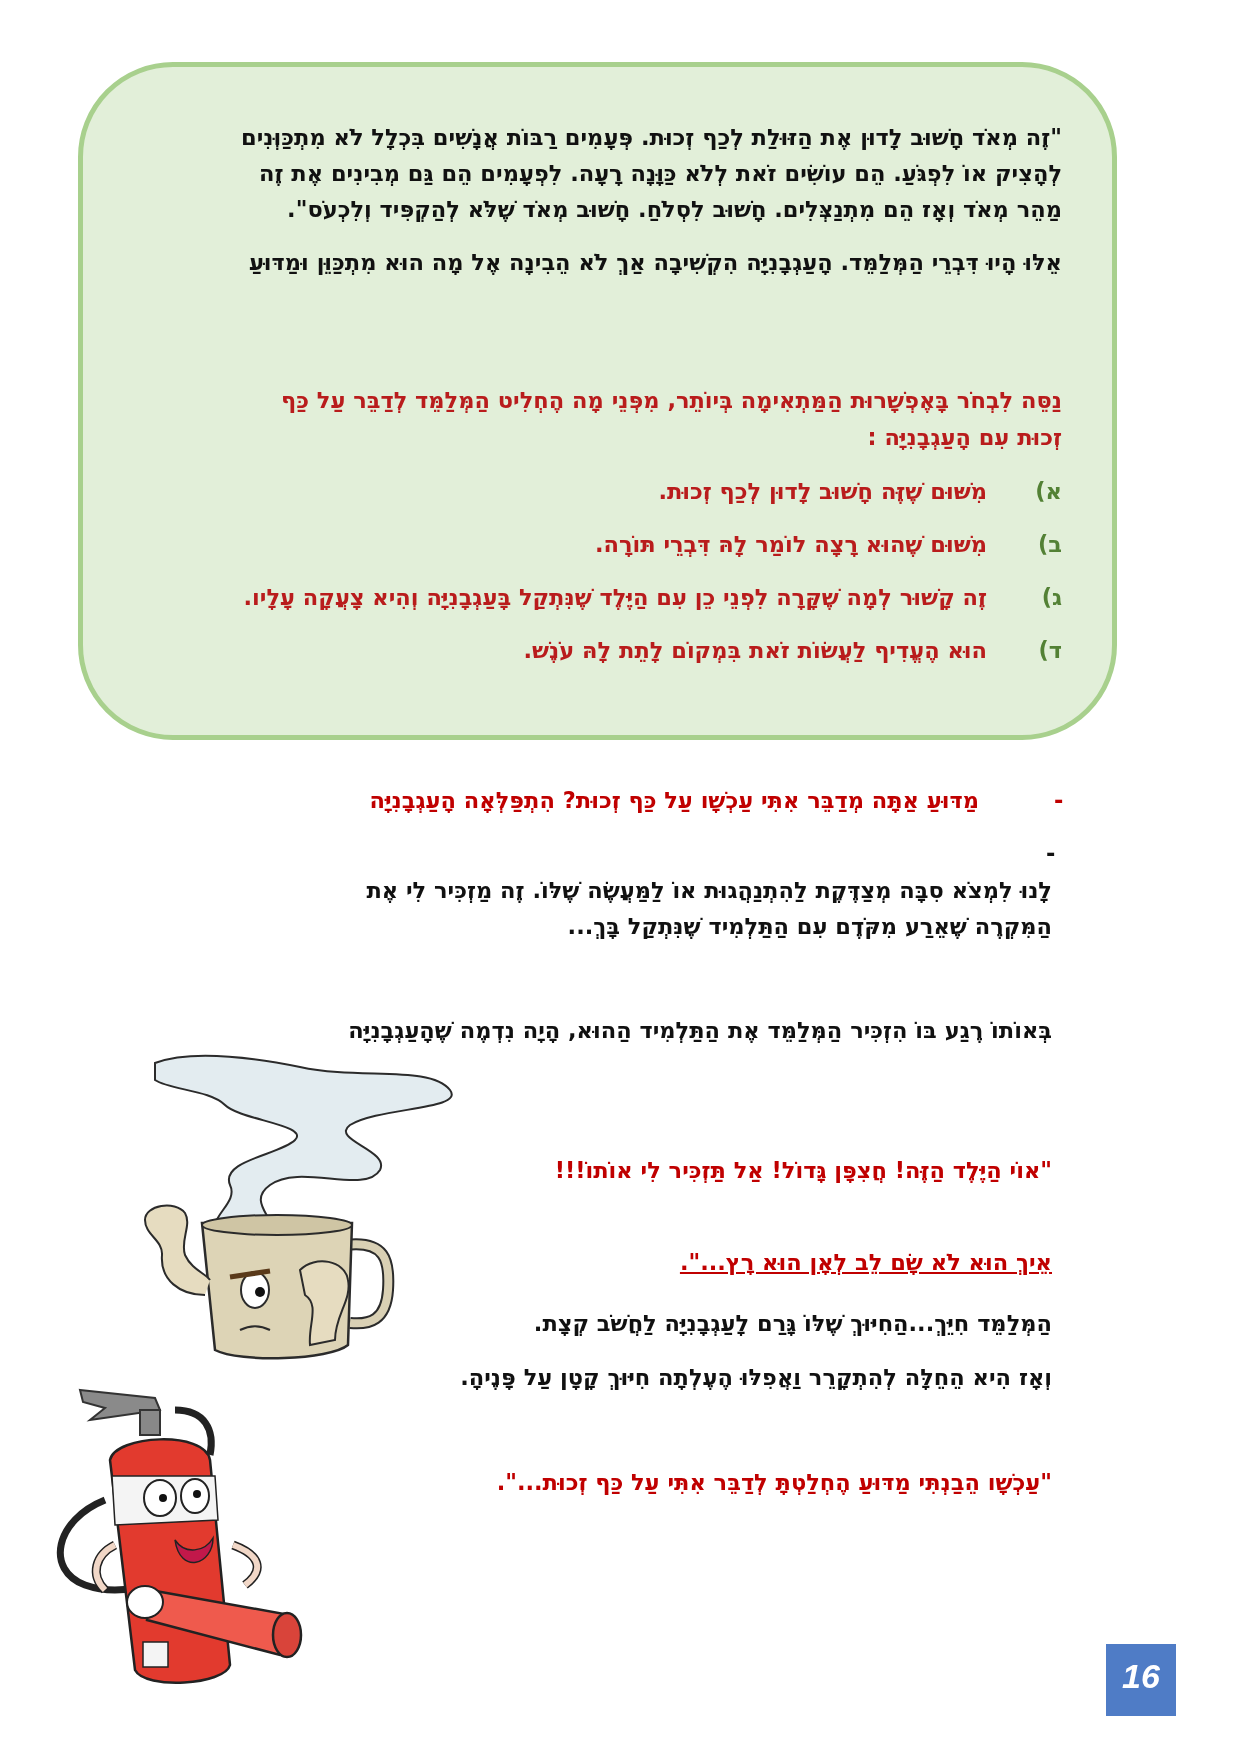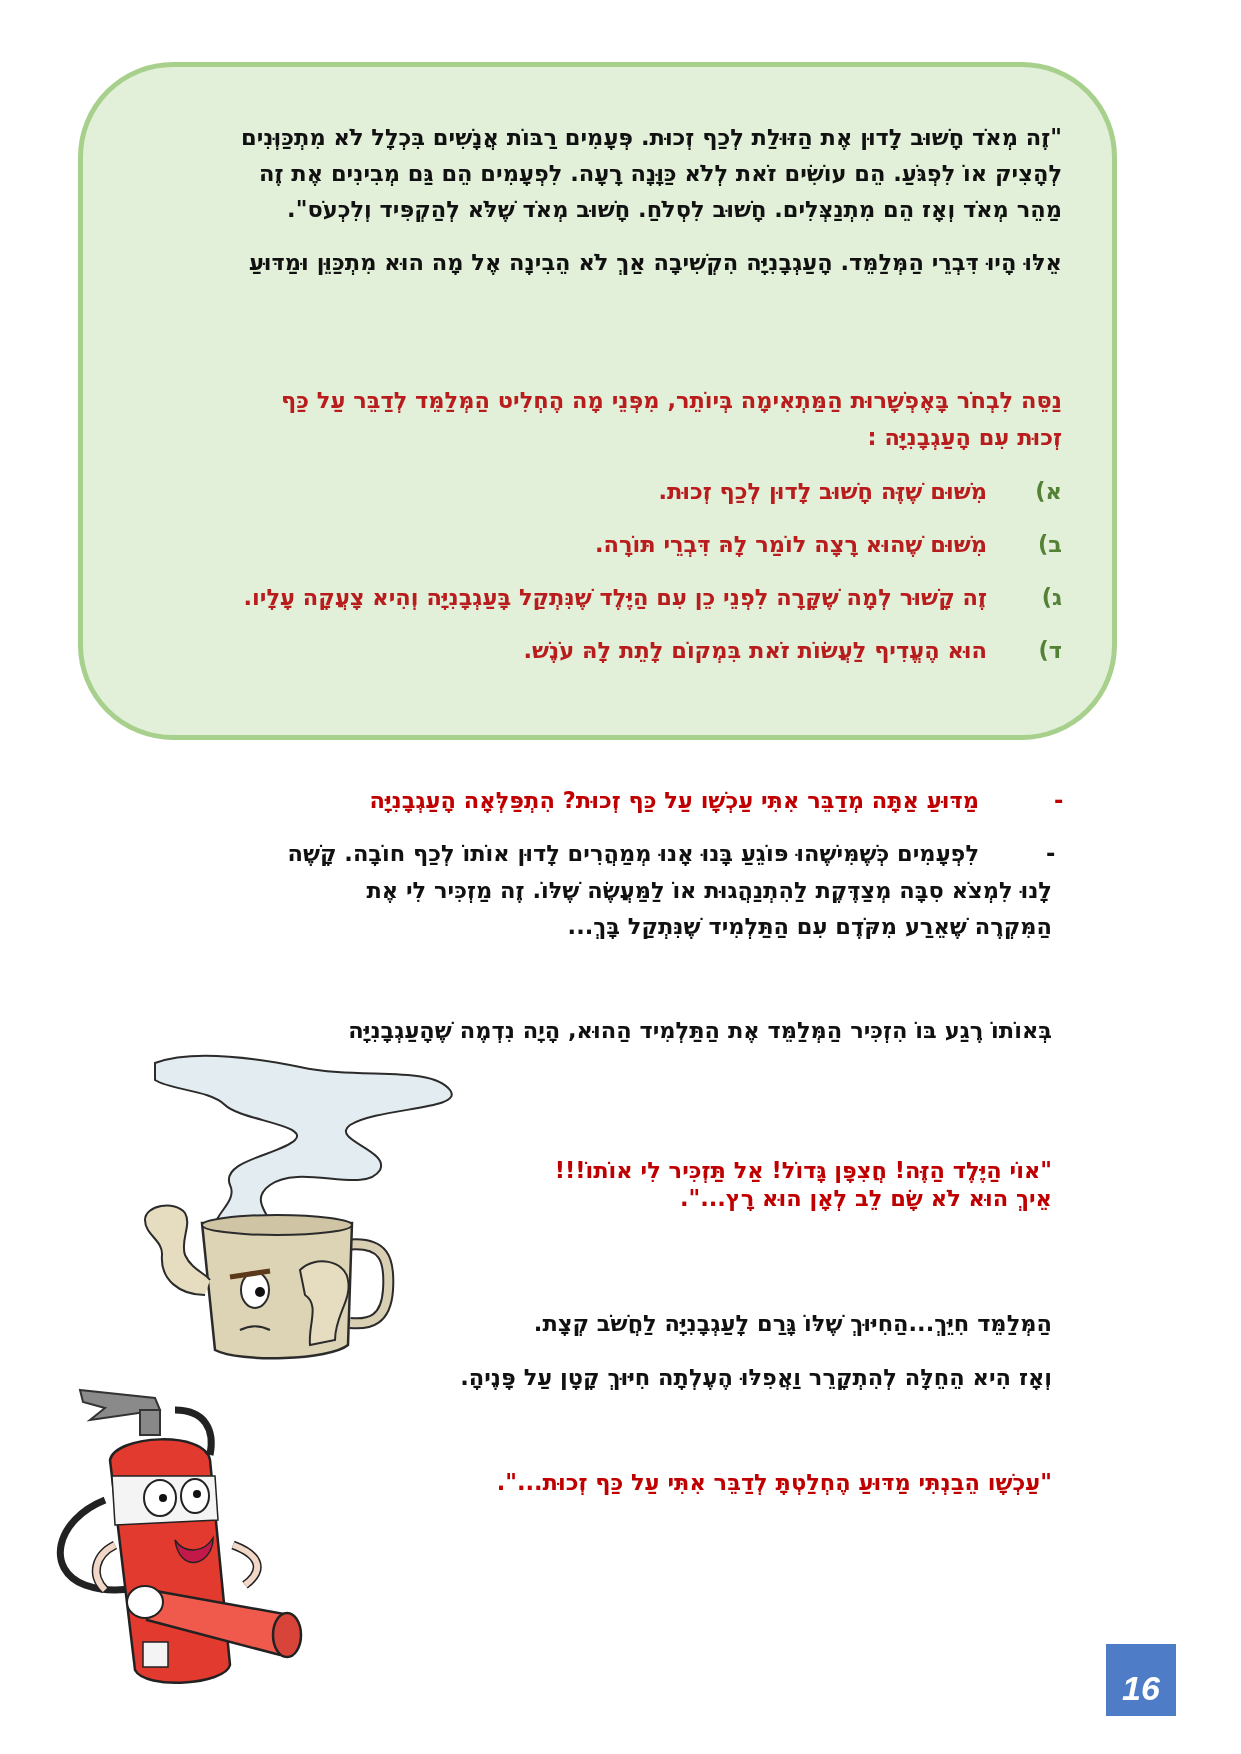--- a/index.html
+++ b/index.html
@@ -12,21 +12,21 @@
           font-weight:bold; font-size:22.5px; line-height:36px; color:#000; }
   .black { color:#111111; }
   .green { color:#b91c1c; }
   .red { color:#c00000;margin-left:8px; }
   .opt-label { position:absolute; direction:rtl; font-weight:bold; font-size:22.5px;
                line-height:36px; color:#538135; }
   .dash { position:absolute; font-weight:bold; font-size:22.5px; line-height:36px; }
   .badge { position:absolute; left:1106px; top:1644px; width:70px; height:72px;
            background:#4f7cc6; color:#fff; font-family:"Liberation Sans", sans-serif;
            font-style:italic; font-weight:bold; font-size:34px;
-           display:flex; align-items:flex-end; justify-content:center; padding-bottom:0; box-sizing:border-box; }
+           display:flex; align-items:flex-end; justify-content:center; padding-bottom:12px; box-sizing:border-box; }
   .badge span { margin-bottom:8px; }
   .illus { position:absolute; }
 </style>
 </head>
 <body>
 
 <div class="page">
 
   <div class="box"></div>
 
@@ -53,28 +53,27 @@
   </div>
   <div>
     <span class="opt-label" style="right:179px; top:632px;">ד)</span>
     <span class="line green" style="right:254px; top:632px;">הוּא הֶעֱדִיף לַעֲשׂוֹת זֹאת בִּמְקוֹם לָתֵת לָהּ עֹנֶשׁ.</span>
   </div>
 
   <span class="dash red" style="left:1046px; top:782px;">-</span>
   <div class="line red" style="right:262px; top:782px;">מַדּוּעַ אַתָּה מְדַבֵּר אִתִּי עַכְשָׁו עַל כַּף זְכוּת? הִתְפַּלְּאָה הָעַגְבָנִיָּה</div>
 
   <span class="dash black" style="left:1046px; top:835px;">-</span>
-  <div class="line black" style="right:262px; top:835px;">לִפְעָמִים כְּשֶׁמִּישֶׁהוּ פּוֹגֵעַ בָּנוּ אָנוּ מְמַהֲרִים לָדוּן אוֹתוֹ לְכַף חוֹבָה. קָשֶׁה</div>
   <div class="line black" style="right:189px; top:872px;">לָנוּ לִמְצֹא סִבָּה מְצַדֶּקֶת לַהִתְנַהֲגוּת אוֹ לַמַּעֲשֶׂה שֶׁלּוֹ. זֶה מַזְכִּיר לִי אֶת</div>
   <div class="line black" style="right:189px; top:908px;">הַמִּקְרֶה שֶׁאֵרַע מִקֹּדֶם עִם הַתַּלְמִיד שֶׁנִּתְקַל בָּךְ...</div>
 
   <div class="line black" style="right:189px; top:1012px;">בְּאוֹתוֹ רֶגַע בּוֹ הִזְכִּיר הַמְּלַמֵּד אֶת הַתַּלְמִיד הַהוּא, הָיָה נִדְמֶה שֶׁהָעַגְבָנִיָּה</div>
 
   <div class="line red" style="right:189px; top:1152px;">"אוֹי הַיֶּלֶד הַזֶּה! חֲצִפָּן גָּדוֹל! אַל תַּזְכִּיר לִי אוֹתוֹ!!!</div>
-  <div class="line red" style="right:189px; top:1180px;">אֵיךְ הוּא לֹא שָׂם לֵב לְאָן הוּא רָץ...".</div>
+  <div class="line red" style="right:189px; top:1244px;text-decoration:underline;">אֵיךְ הוּא לֹא שָׂם לֵב לְאָן הוּא רָץ...".</div>
 
   <div class="line black" style="right:189px; top:1305px;">הַמְּלַמֵּד חִיֵּךְ...הַחִיּוּךְ שֶׁלּוֹ גָּרַם לָעַגְבָנִיָּה לַחֲשֹׁב קְצָת.</div>
   <div class="line black" style="right:189px; top:1359px;">וְאָז הִיא הֵחֵלָּה לְהִתְקָרֵר  וַאֲפִלּוּ הֶעֶלְתָה חִיּוּךְ קָטָן עַל פָּנֶיהָ.</div>
 
   <div class="line red" style="right:189px; top:1464px;">"עַכְשָׁו הֵבַנְתִּי מַדּוּעַ הֶחְלַטְתָּ לְדַבֵּר אִתִּי עַל כַּף זְכוּת...".</div>
 
   <svg class="illus" style="left:130px; top:1045px;" width="340" height="320" viewBox="0 0 340 320">
 
     <path d="M25,18 C60,5 120,12 170,22 C230,35 300,20 320,45 C335,65 250,62 220,80 C200,95 260,105 250,125 C235,150 170,118 140,140 C115,158 150,175 140,190 L90,195 C70,175 110,160 100,140 C90,115 150,110 165,95 C180,80 110,75 95,60 C80,45 40,45 25,35 Z" fill="#e3ecf0" stroke="#2b2b2b" stroke-width="2"></path>
 

